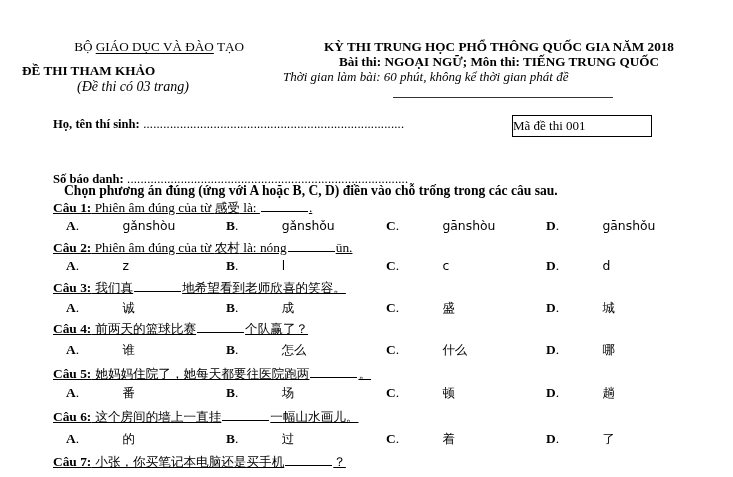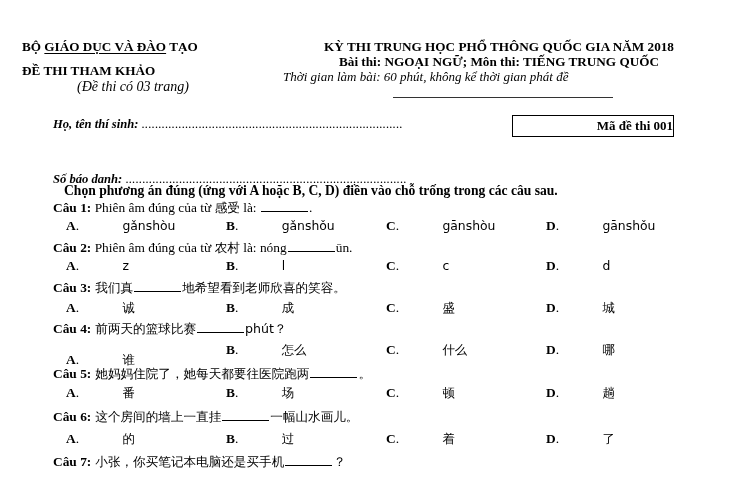--- a/index.html
+++ b/index.html
@@ -13,21 +13,21 @@
       overflow: hidden;
       position: relative;
       font-family: "Liberation Serif", "DejaVu Serif", serif;
       color: #000000;
     }
     .abs { position: absolute; }
 
     
     #hdr-ministry {
       left: 22px; top: 39px; width: 222px;
-      text-align: left; font-size: 13.2px; font-weight: bold;
+      text-align: right; font-size: 13.2px; font-weight: normal;
       white-space: nowrap;
     }
     #hdr-ministry .ul { text-decoration: underline; text-underline-offset: 2px; }
     #hdr-exam-type {
       left: 22px; top: 63px; width: 222px;
       text-align: left; font-size: 13.2px; font-weight: bold;
     }
     #hdr-pages {
       left: 22px; top: 79px; width: 222px;
       text-align: center; font-size: 14px; font-style: italic;
@@ -46,43 +46,43 @@
       left: 283px; top: 69px; width: 432px;
       font-size: 13px; font-style: italic; white-space: nowrap;
     }
     #hdr-rule {
       left: 393px; top: 97px; width: 220px; height: 0;
       border-top: 1px solid #333333;
     }
 
     
     .info-line {
-      left: 53px; font-size: 12.6px; white-space: nowrap; font-style: italic;
+      left: 53px; font-size: 12.6px; white-space: nowrap;
     }
     .info-line .label { font-weight: bold; }
     .info-line .dots { letter-spacing: 0.2px; }
     #info-name { top: 117px; }
     #info-sbd { top: 148px; margin-top: 24px; }
 
     #code-box {
-      left: 512px; top: 115px; width: 162px; height: 22px;
+      left: 512px; top: 115px; width: 140px; height: 22px;
       border: 1px solid #000000; box-sizing: border-box;
-      text-align: right; font-size: 13px; font-weight: bold;
+      text-align: left; font-size: 13px; font-weight: normal;
       line-height: 20px;
     }
 
     
     #instruction {
       left: 64px; top: 183px; font-size: 13.6px;
       font-weight: bold; white-space: nowrap;
     }
 
     
     .q-line {
-      left: 53px; font-size: 13.4px; white-space: nowrap;
+      left: 53px; font-size: 13.4px; white-space: nowrap; text-decoration: underline;
     }
     .q-line .qlabel { font-weight: bold; }
     .q-line .cjk { font-family: "DejaVu Sans", sans-serif; font-size: 12.6px; }
     .blank {
       display: inline-block; width: 47px; height: 1px;
       border-bottom: 1.5px solid #000; vertical-align: baseline;
       margin: 0 1px;
     }
     .opt {
       font-size: 13.4px; white-space: nowrap;
@@ -123,22 +123,22 @@
 <div class="abs opt optB" style="top:258px"><span class="letter">B</span><span>. </span><span class="val">l</span></div>
 <div class="abs opt optC" style="top:258px"><span class="letter">C</span><span>. </span><span class="val">c</span></div>
 <div class="abs opt optD" style="top:258px"><span class="letter">D</span><span>. </span><span class="val">d</span></div>
 
 <div class="abs q-line" style="top:280px"><span class="qlabel">Câu 3:</span><span class="cjk"> 我们真</span><span class="blank"></span><span class="cjk">地希望看到老师欣喜的笑容。</span></div>
 <div class="abs opt optA" style="top:300px"><span class="letter">A</span><span>. </span><span class="val">诚</span></div>
 <div class="abs opt optB" style="top:300px"><span class="letter">B</span><span>. </span><span class="val">成</span></div>
 <div class="abs opt optC" style="top:300px"><span class="letter">C</span><span>. </span><span class="val">盛</span></div>
 <div class="abs opt optD" style="top:300px"><span class="letter">D</span><span>. </span><span class="val">城</span></div>
 
-<div class="abs q-line" style="top:321px"><span class="qlabel">Câu 4:</span><span class="cjk"> 前两天的篮球比赛</span><span class="blank"></span><span class="cjk">phút？</span></div>
-<div class="abs opt optA" style="top:352px"><span class="letter">A</span><span>. </span><span class="val">谁</span></div>
+<div class="abs q-line" style="top:321px"><span class="qlabel">Câu 4:</span><span class="cjk"> 前两天的篮球比赛</span><span class="blank"></span><span class="cjk">个队赢了？</span></div>
+<div class="abs opt optA" style="top:342px"><span class="letter">A</span><span>. </span><span class="val">谁</span></div>
 <div class="abs opt optB" style="top:342px"><span class="letter">B</span><span>. </span><span class="val">怎么</span></div>
 <div class="abs opt optC" style="top:342px"><span class="letter">C</span><span>. </span><span class="val">什么</span></div>
 <div class="abs opt optD" style="top:342px"><span class="letter">D</span><span>. </span><span class="val">哪</span></div>
 
 <div class="abs q-line" style="top:366px"><span class="qlabel">Câu 5:</span><span class="cjk"> 她妈妈住院了，她每天都要往医院跑两</span><span class="blank"></span><span class="cjk">。</span></div>
 <div class="abs opt optA" style="top:385px"><span class="letter">A</span><span>. </span><span class="val">番</span></div>
 <div class="abs opt optB" style="top:385px"><span class="letter">B</span><span>. </span><span class="val">场</span></div>
 <div class="abs opt optC" style="top:385px"><span class="letter">C</span><span>. </span><span class="val">顿</span></div>
 <div class="abs opt optD" style="top:385px"><span class="letter">D</span><span>. </span><span class="val">趟</span></div>
 

